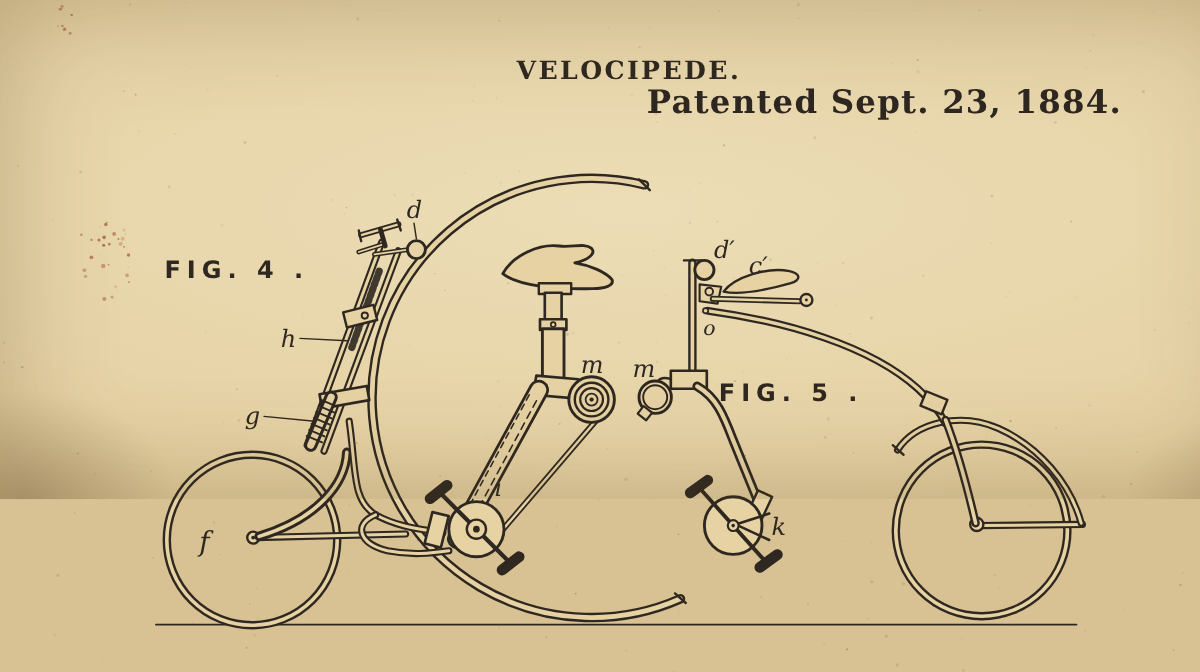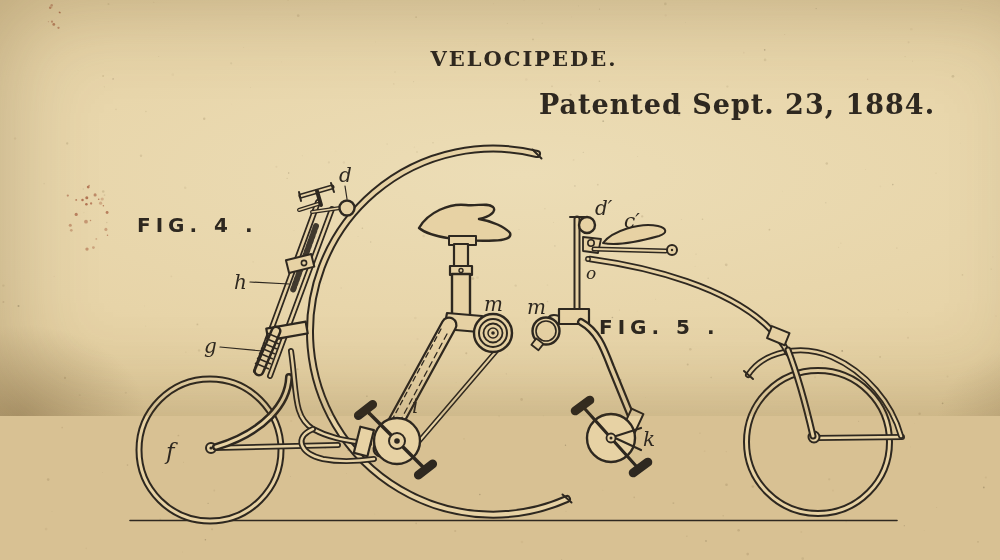--- a/index.html
+++ b/index.html
@@ -14,21 +14,21 @@
     color:var(--ink, #2e2820);
     padding-left:48px;
   }
   .paper::after{
     content:"";position:absolute;inset:0;pointer-events:none;
     box-shadow:inset 0 0 95px rgba(92,68,34,.30);
   }
   .hdr{position:absolute;line-height:1;white-space:nowrap;}
   .title{left:0;right:0;top:48px;text-align:center;font-size:21px;font-weight:700;letter-spacing:2px;}
   .patno{left:143px;top:84px;font-size:27px;font-weight:700;letter-spacing:1px;}
-  .patdate{left:539px;top:91px;font-size:27px;font-weight:700;letter-spacing:1px;}
+  .patdate{left:539px;top:72px;font-size:27px;font-weight:700;letter-spacing:1px;}
   svg{position:absolute;left:0;top:0;}
   .ink{stroke:var(--ink,#2e2820);fill:none;stroke-linecap:round;stroke-linejoin:round;}
   .pap{stroke:var(--paperline,#e7d2a4);fill:none;stroke-linecap:round;stroke-linejoin:round;}
   .fp{fill:var(--paperline,#e7d2a4);stroke:var(--ink,#2e2820);stroke-linejoin:round;}
   .solid{fill:var(--ink,#2e2820);stroke:none;}
   .lbl{font:italic 20px "DejaVu Serif", serif;fill:var(--ink,#2e2820);}
   .lbl-big{font:italic 23px "DejaVu Serif", serif;fill:var(--ink,#2e2820);}
   .lbl-sm{font:italic 17px "DejaVu Serif", serif;fill:var(--ink,#2e2820);}
   .figlbl{font:700 20px "DejaVu Sans", sans-serif;letter-spacing:5px;fill:var(--ink,#2e2820);}
 </style>

